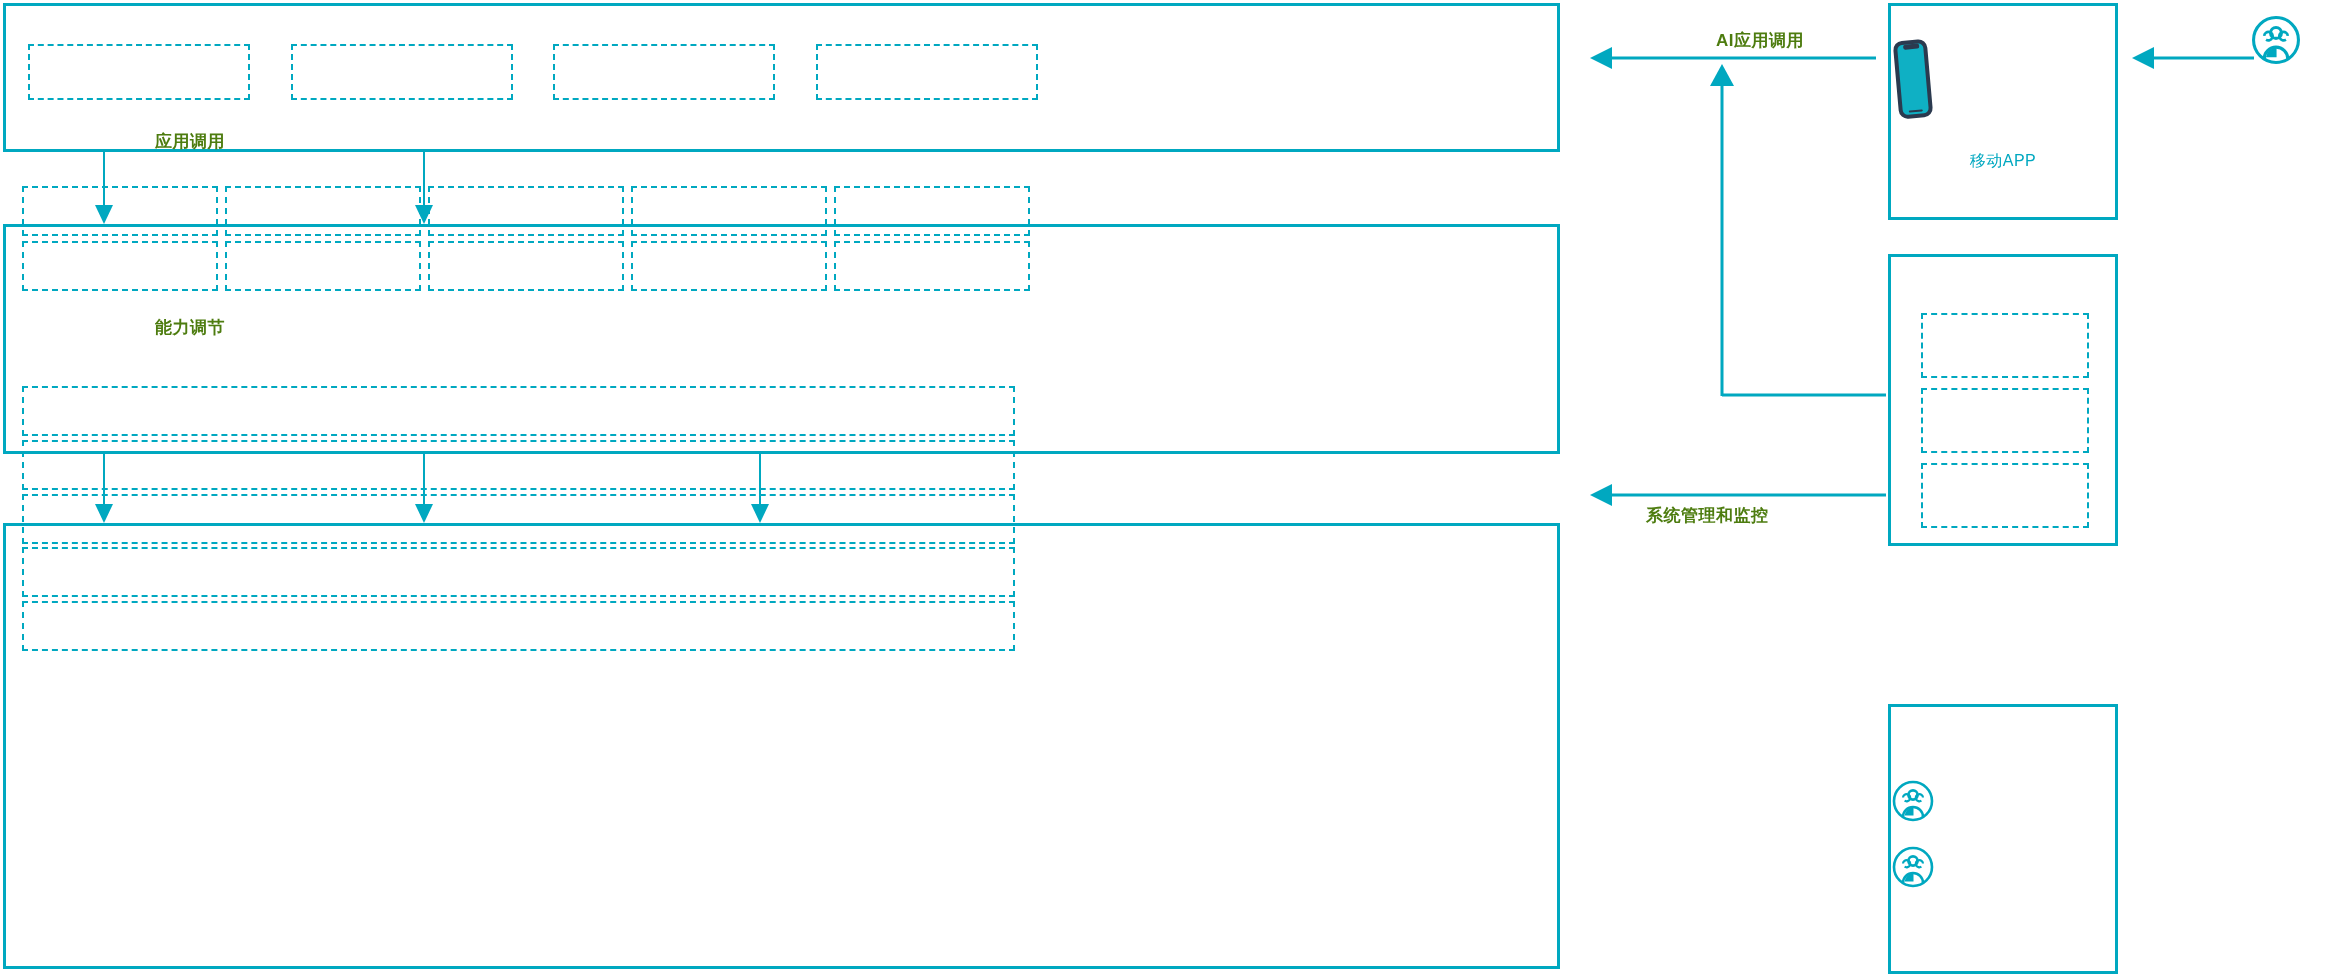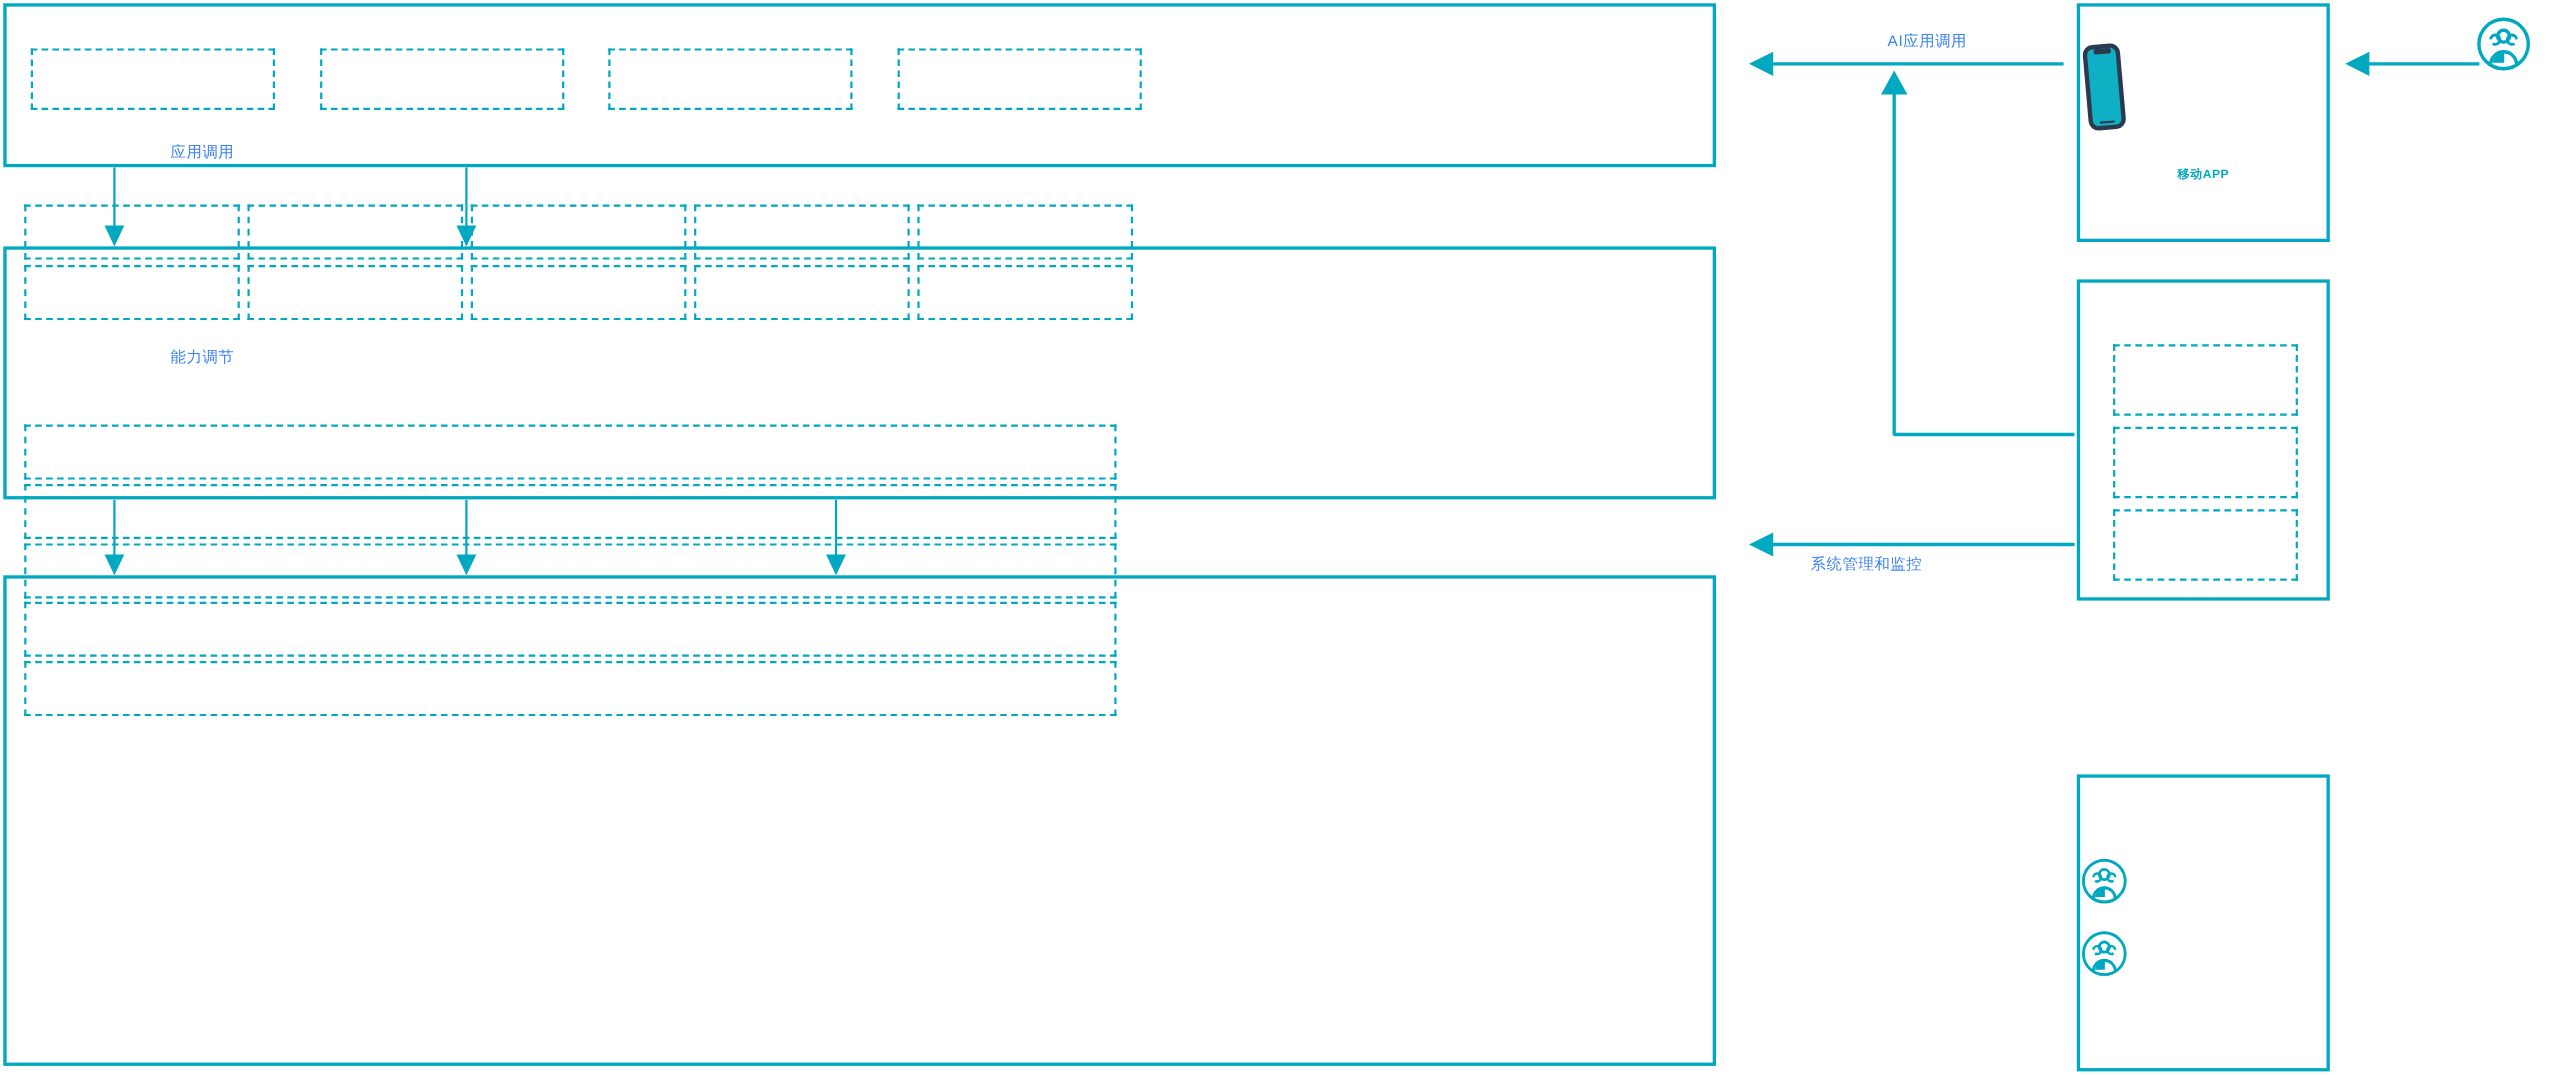--- a/index.html
+++ b/index.html
@@ -80,41 +80,41 @@
   .panel-dashed-item.d0 { top: 56px;  }
   .panel-dashed-item.d1 { top: 131px; }
   .panel-dashed-item.d2 { top: 206px; }
 
   .panel-label {
     position: absolute;
     left: 0;
     width: 100%;
     text-align: center;
     color: #00a8c0;
-    font-size: 11px;
-    font-weight: bold;
+    font-size: 16px;
+    font-weight: normal;
     letter-spacing: 0.5px;
   }
   #mobile-label { top: 145px; }
 
   .phone-wrap { position: absolute; left: 0; width: 100%; top: 32px; text-align: center; }
   .icon-slot  { position: absolute; left: 0; width: 100%; text-align: center; }
   #ops-icon-1 { top: 72px; }
   #ops-icon-2 { top: 138px; }
 
   
   .conn {
     position: absolute;
     pointer-events: none;
   }
   .flow-label {
     position: absolute;
-    color: #3b82f6;
-    font-size: 14px;
-    font-weight: normal;
+    color: #4d7c0f;
+    font-size: 17px;
+    font-weight: bold;
     white-space: nowrap;
     letter-spacing: 0.5px;
   }
   #label-app-call  { left: 155px;  top: 130px; }
   #label-cap-call  { left: 155px;  top: 316px; }
   #label-ai-call   { left: 1716px; top: 29px;  }
   #label-sys-admin { left: 1646px; top: 504px; text-align: right; }
 
   svg { display: block; }
 </style>

